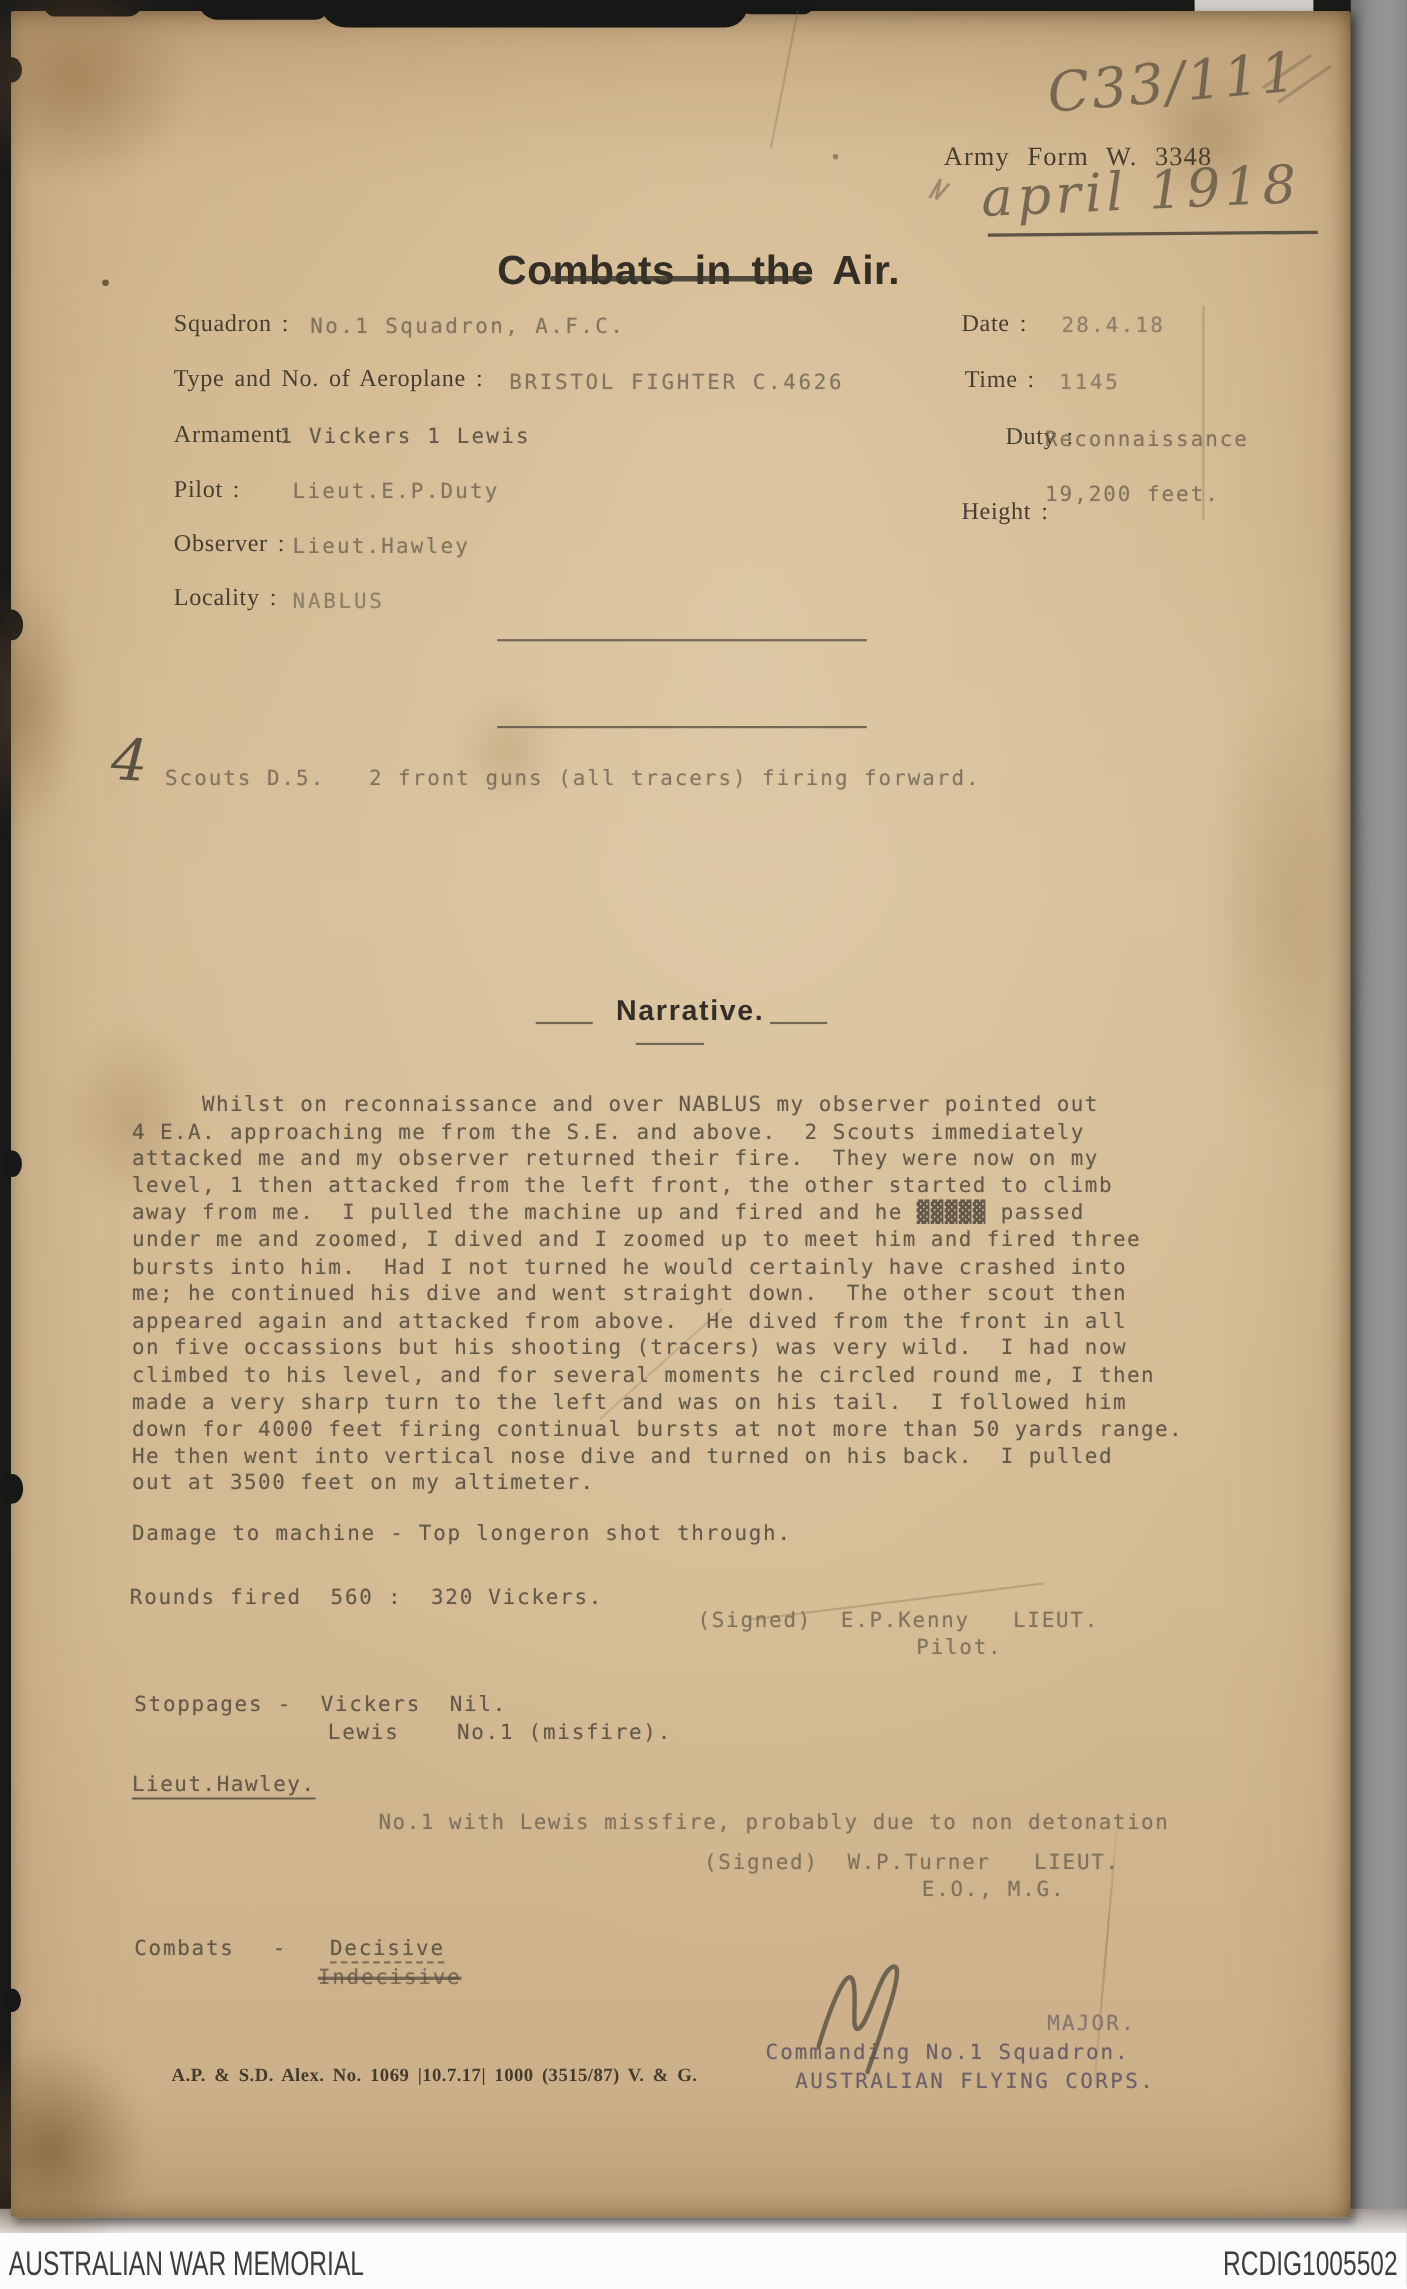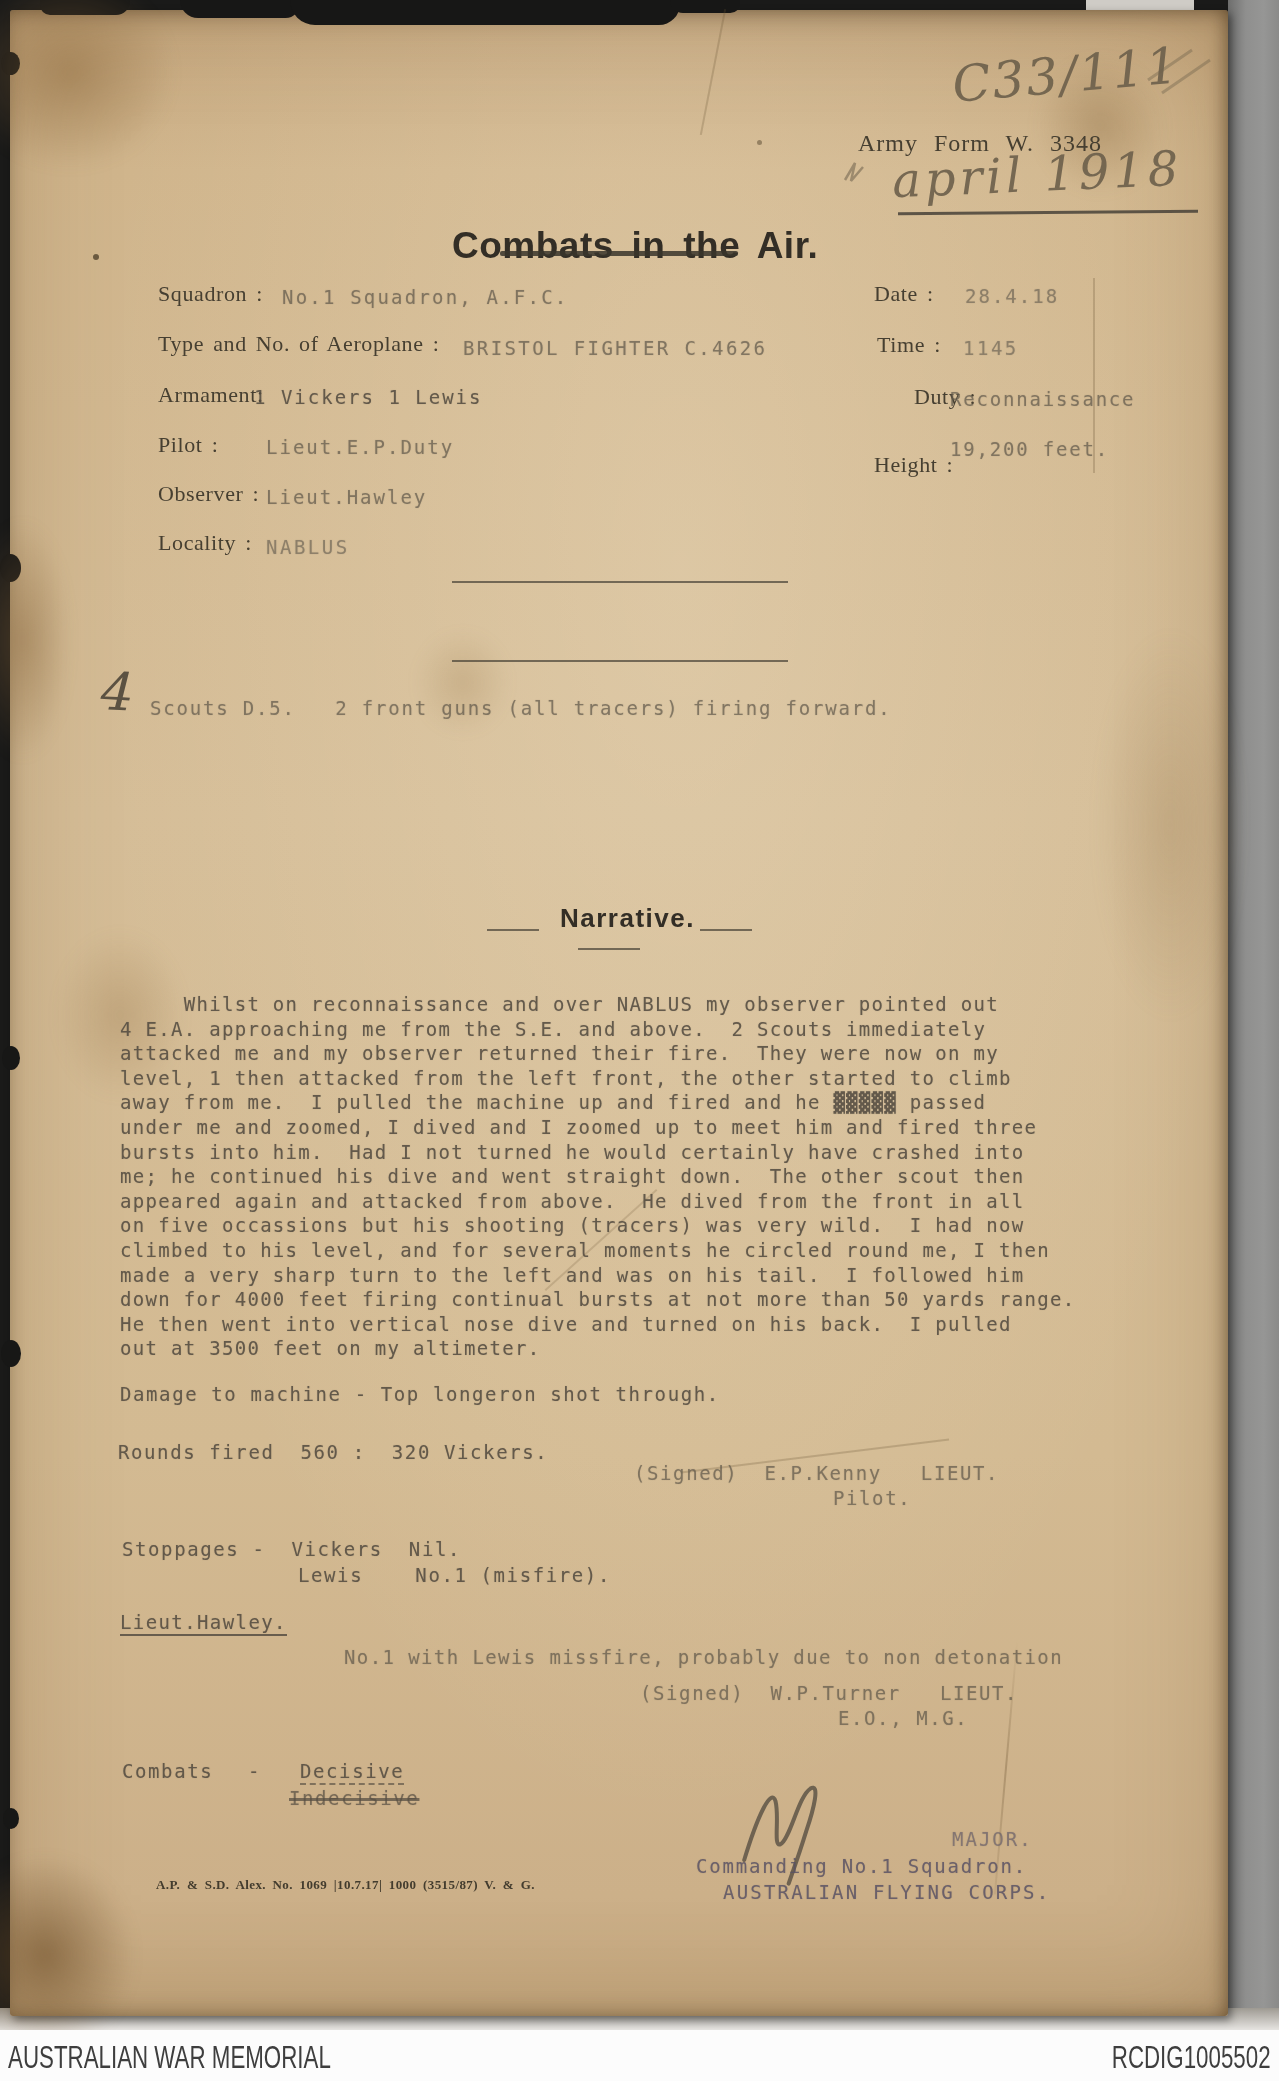--- a/index.html
+++ b/index.html
@@ -185,20 +185,20 @@
   <div class="typed u-dash" style="left:300px;top:1760px;letter-spacing:1.6px;">Decisive</div>
   <div class="typed strike" style="left:289px;top:1787px;letter-spacing:1.6px;">Indecisive</div>
 
   <svg class="scribble" style="left:728px;top:1775px;transform:rotate(7deg);" width="150" height="115">
     <path d="M20,92 C28,46 38,16 44,30 C50,46 47,76 54,72 C63,66 66,22 77,13 C86,6 83,32 78,56 C73,84 69,100 67,110" stroke="rgba(94,85,71,0.85)" stroke-width="4" fill="none" stroke-linecap="round"></path>
   </svg>
   <div class="typed purple-faded" style="left:952px;top:1828px;letter-spacing:2px;">MAJOR.</div>
   <div class="typed purple" style="left:696px;top:1855px;letter-spacing:1.8px;">Commanding No.1 Squadron.</div>
   <div class="typed purple" style="left:723px;top:1881px;letter-spacing:2.2px;">AUSTRALIAN FLYING CORPS.</div>
 
-  <div class="label" style="left:156px;top:1877px;font-size:13px;font-weight:bold;letter-spacing:0.4px;color:#433c2e;text-align:center;">A.P. &amp; S.D. Alex. No. 1069 |10.7.17| 1000 (3515/87) V. &amp; G.</div>
+  <div class="label" style="left:156px;top:1877px;font-size:17px;font-weight:bold;letter-spacing:0.4px;color:#433c2e;text-align:center;">A.P. &amp; S.D. Alex. No. 1069 |10.7.17| 1000 (3515/87) V. &amp; G.</div>
 
   <div class="archive-bar">
     <div class="awm-text awm-left">AUSTRALIAN WAR MEMORIAL</div>
     <div class="awm-text awm-right">RCDIG1005502</div>
   </div>
 
 </div>
 
 </body></html>

